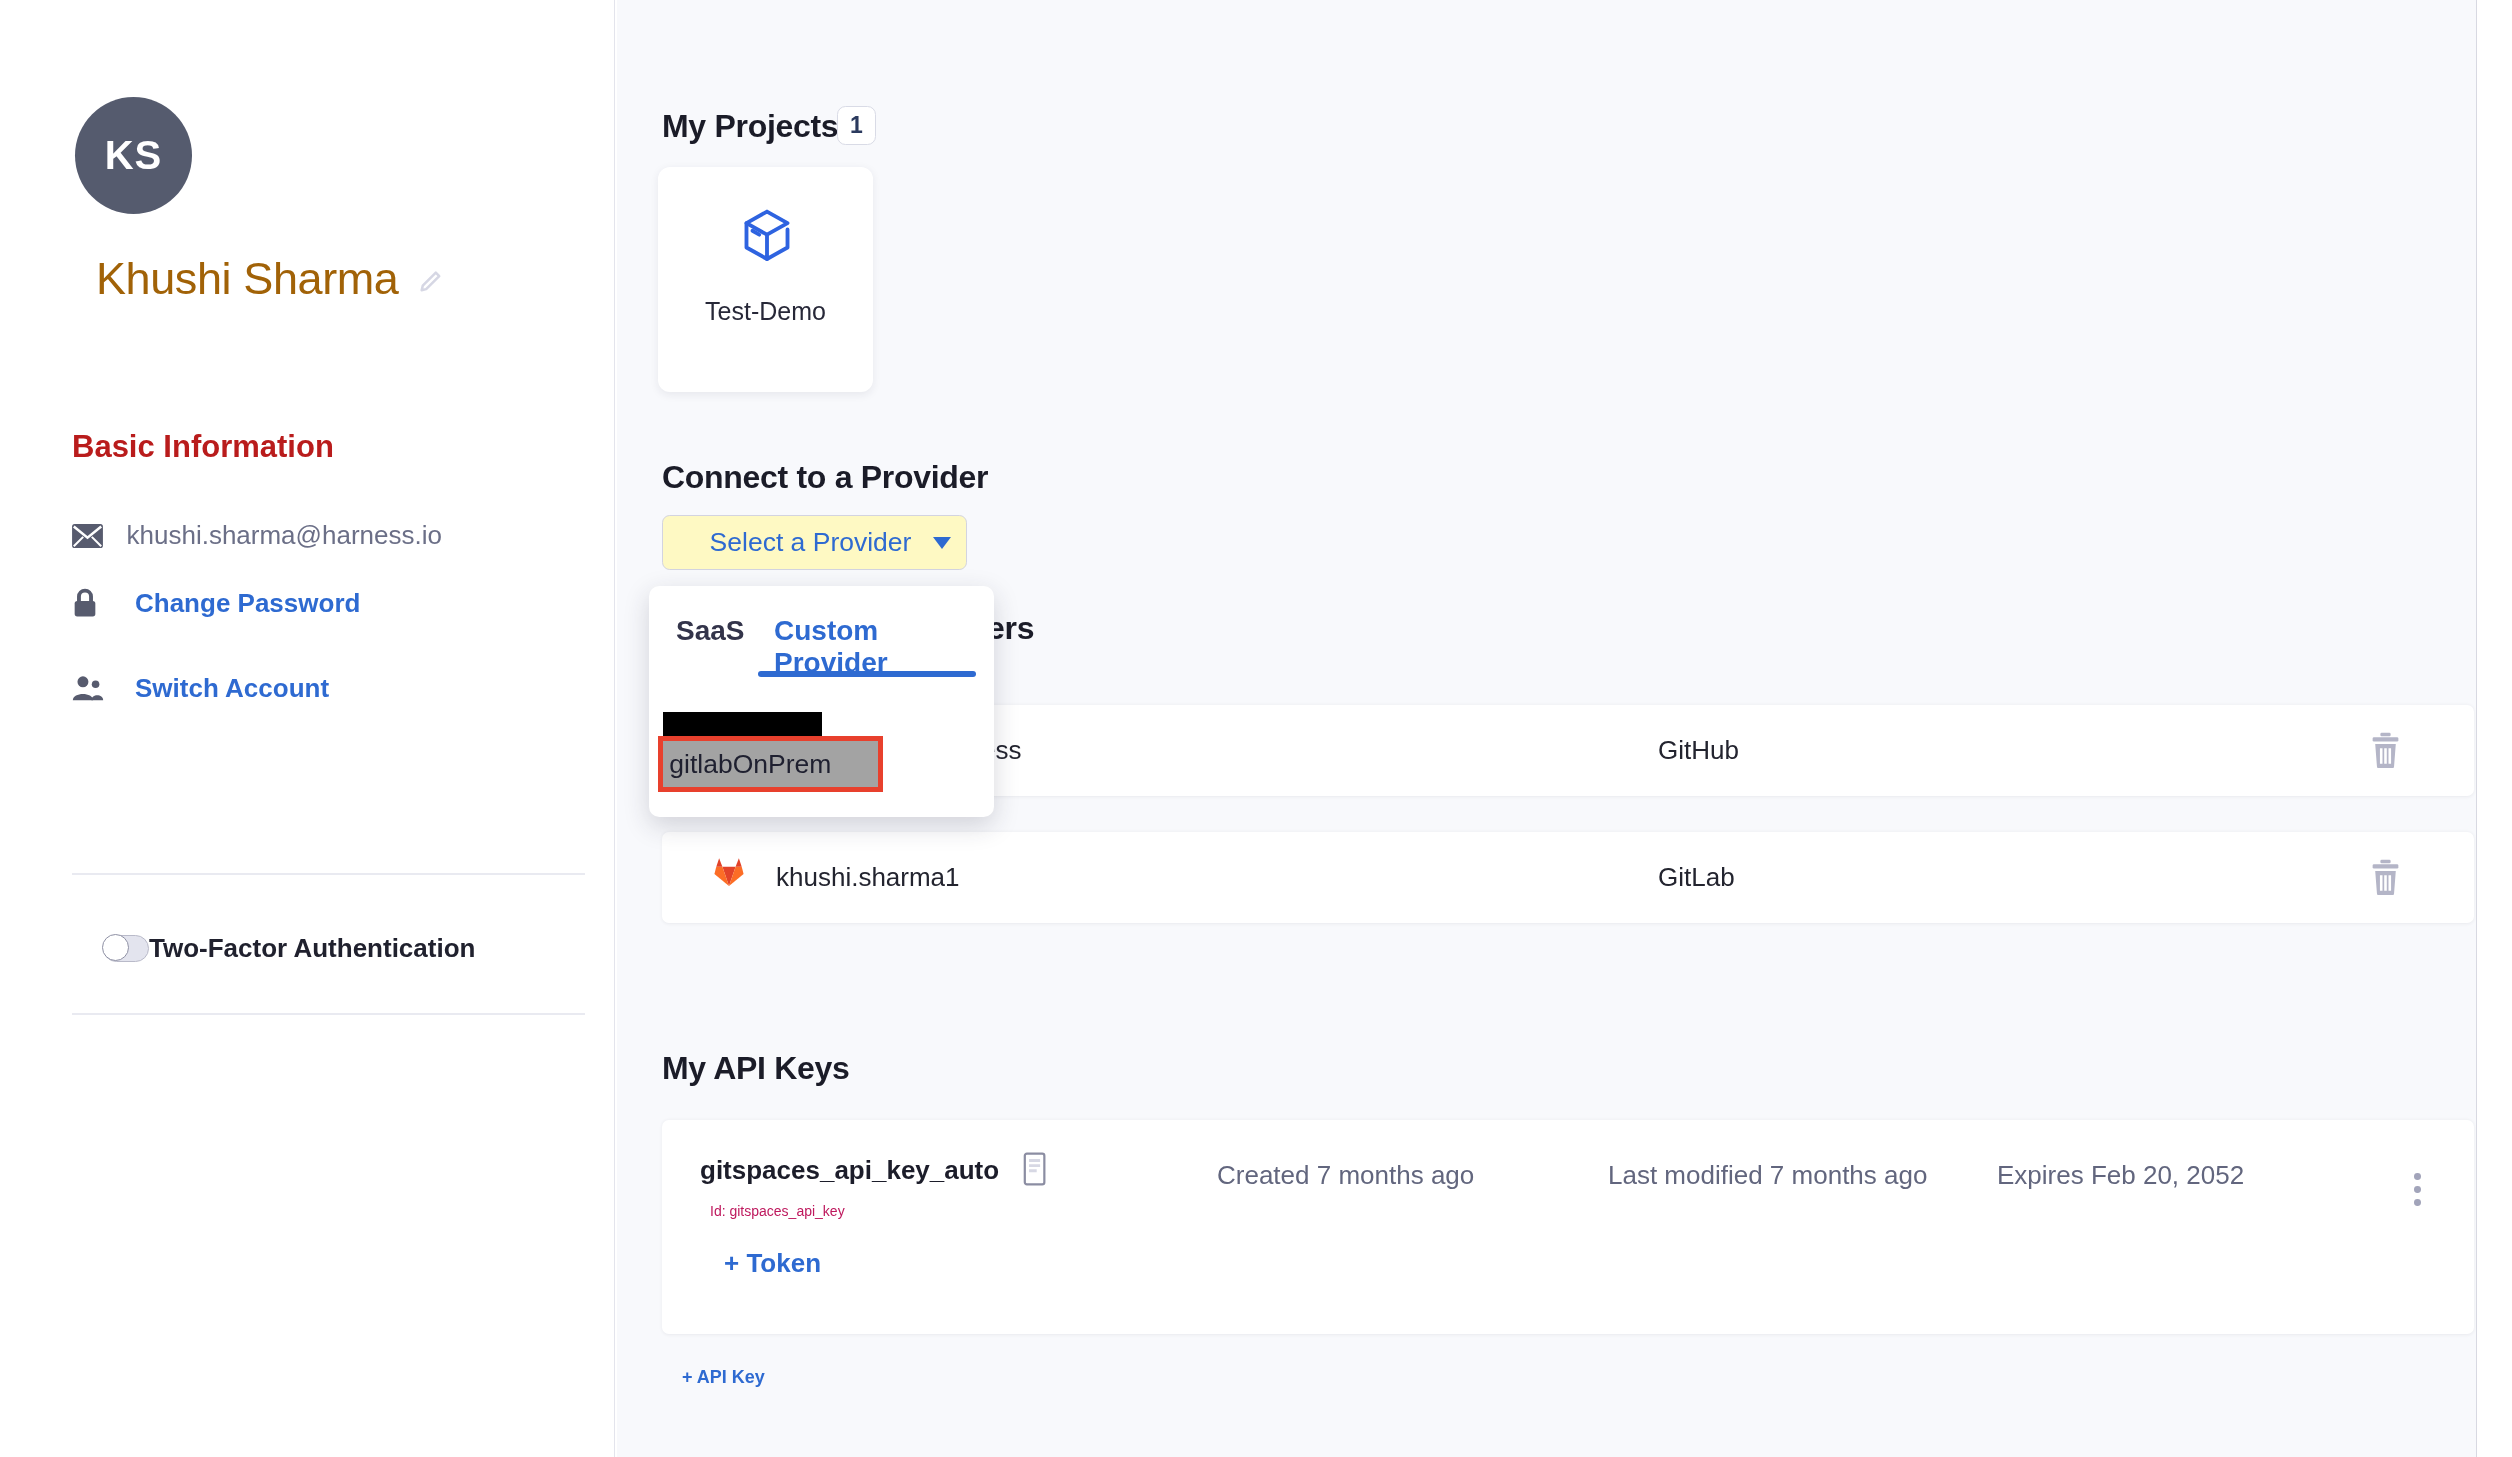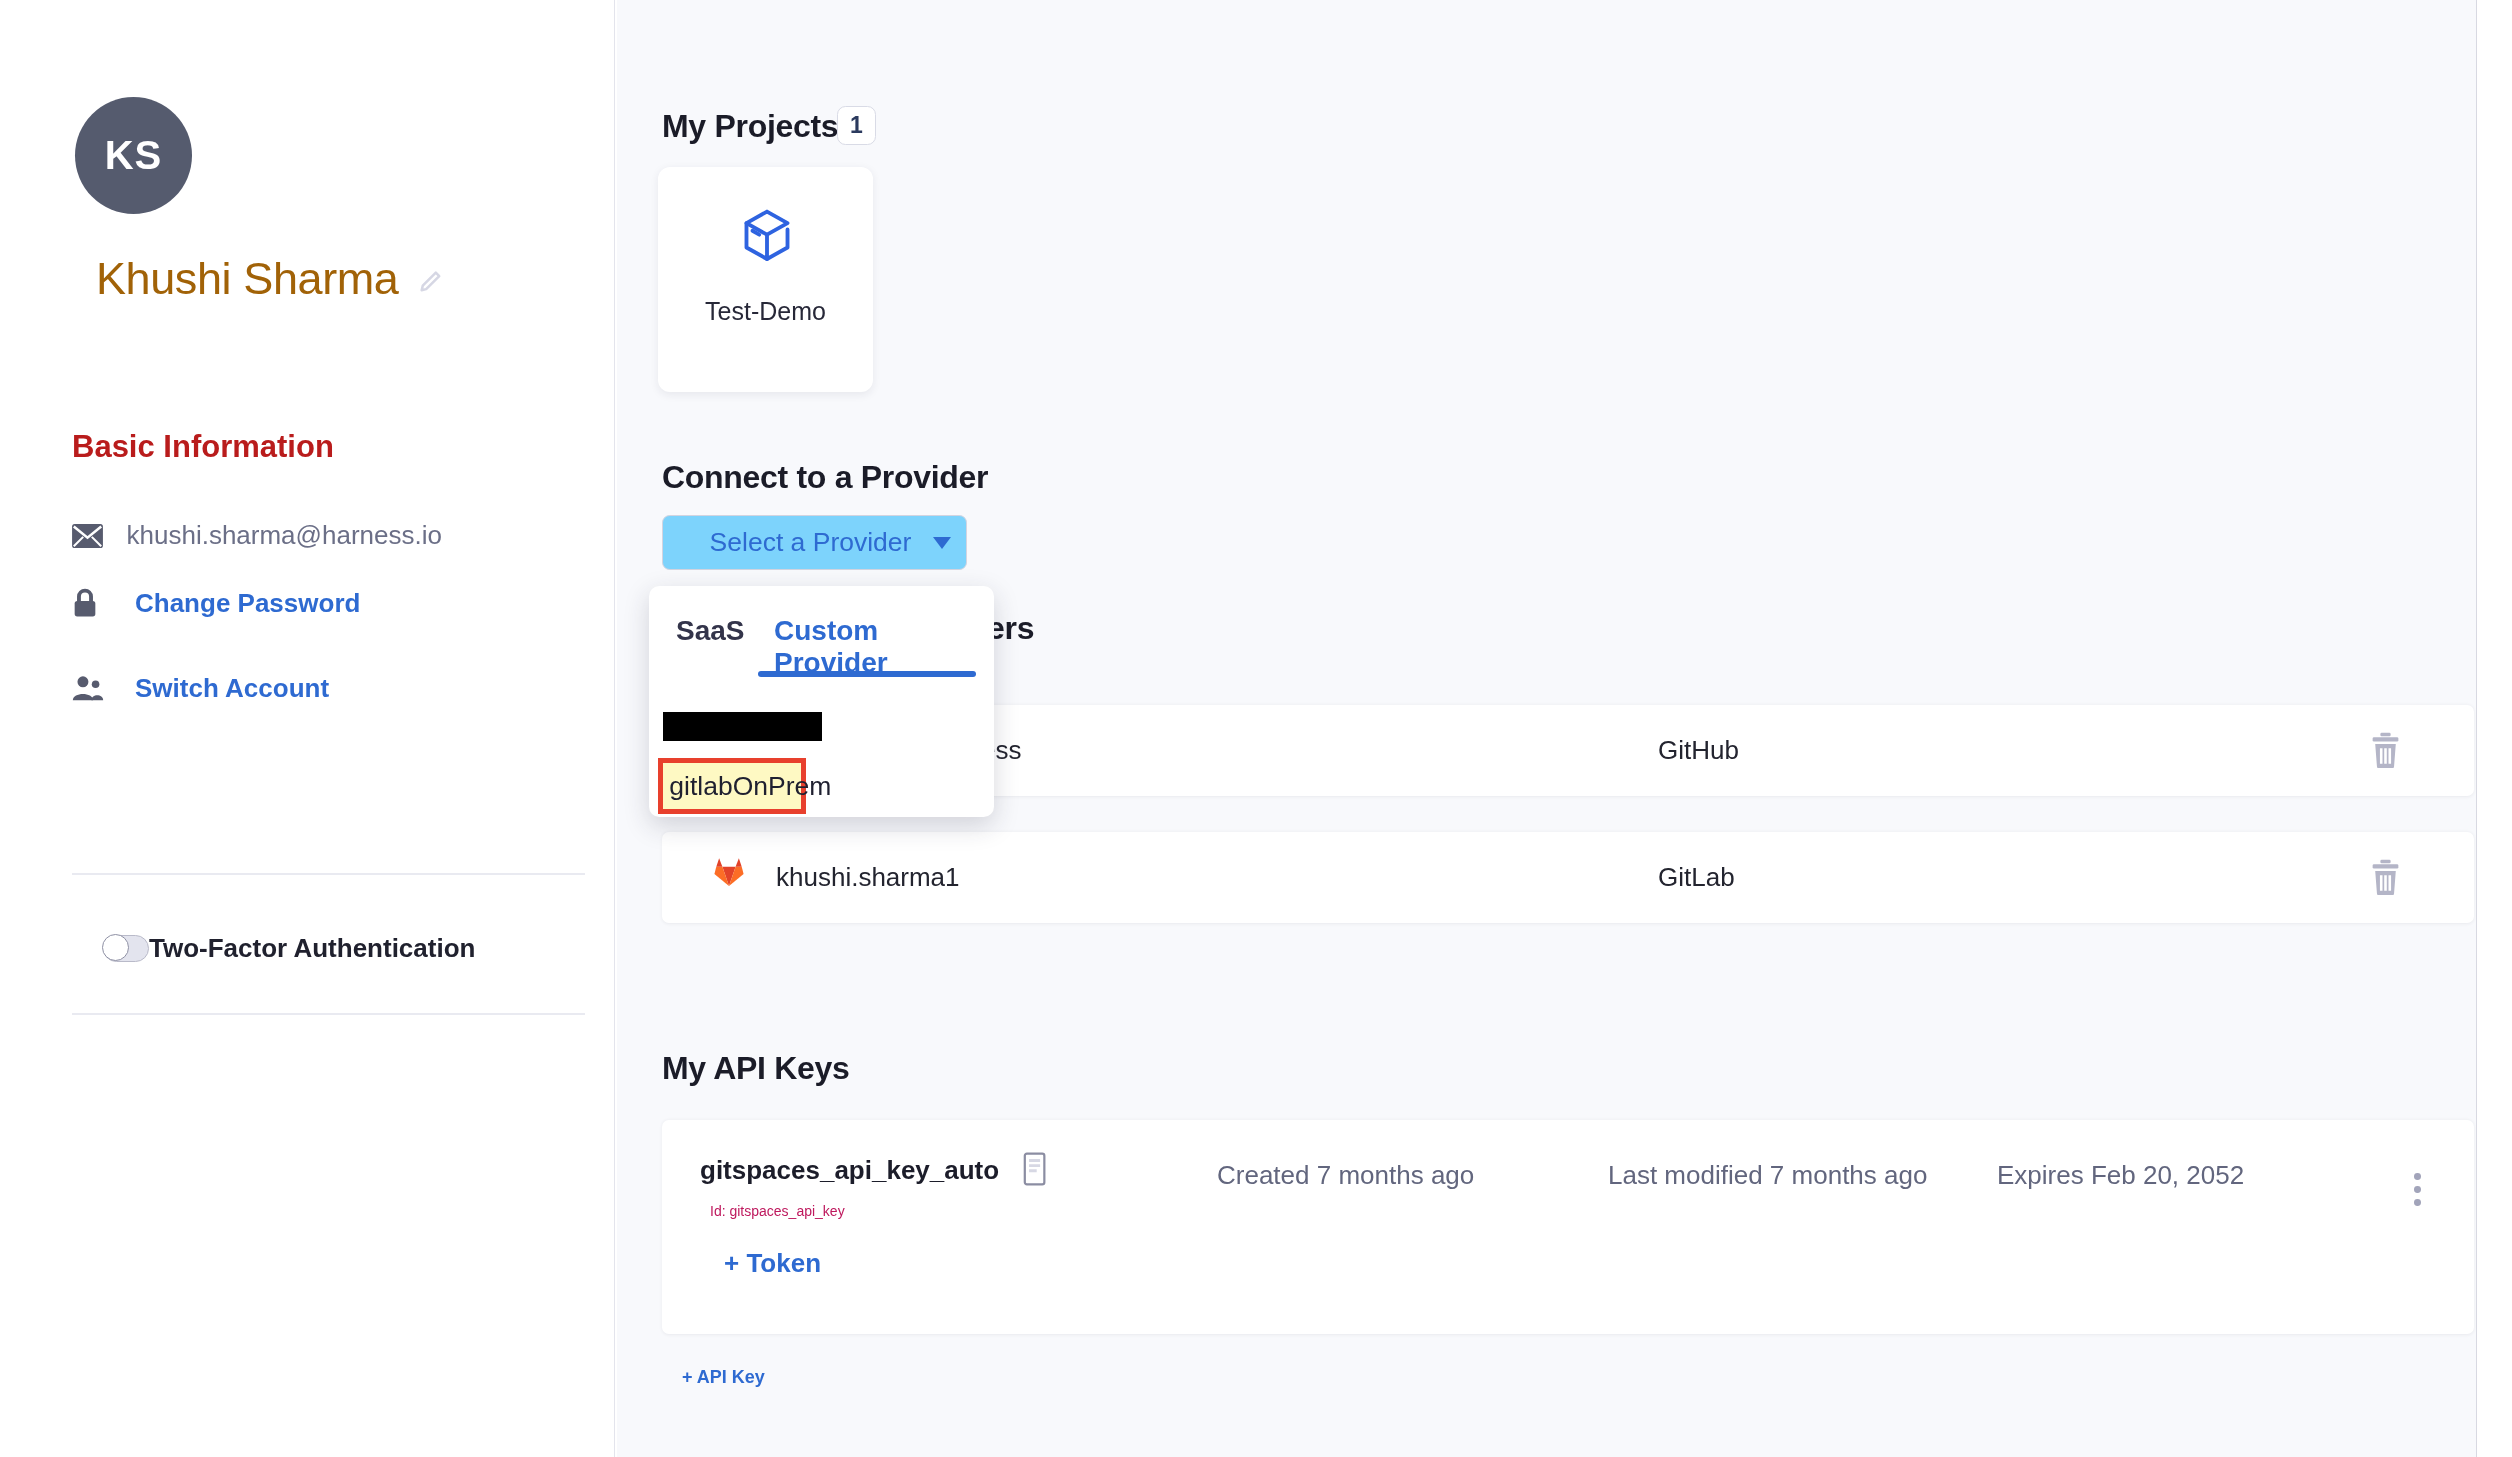--- a/index.html
+++ b/index.html
@@ -46,21 +46,21 @@
                  padding:0 8.5px; background:#ffffff; border:1.7px solid #d9dbe6; border-radius:8.5px;
                  display:flex; align-items:center; justify-content:center;
                  font-size:23px; font-weight:600; color:#2b3a5e; }
   .project-card { position:absolute; left:41px; top:167px; width:215px; height:225px;
                   background:#ffffff; border-radius:12px; cursor:pointer;
                   box-shadow:0 2.6px 8.5px rgba(40,41,61,0.08); }
   .project-card .cube { position:absolute; left:85px; top:42px; }
   .project-name { position:absolute; left:0; top:130px; width:100%; text-align:center;
                   font-size:25px; color:#272838; }
   .select-btn { position:absolute; left:45px; top:515px; width:305px; height:55px;
-                background:#7dd3fc; border:1.7px solid #d3d4e0; border-radius:7.7px; cursor:pointer;
+                background:#fef9c3; border:1.7px solid #d3d4e0; border-radius:7.7px; cursor:pointer;
                 display:flex; align-items:center; justify-content:center; gap:22px;padding-left:32px; }
   .select-btn .lbl { font-size:26.5px; color:#2e6ad1; }
   .caret { width:0; height:0; border-left:9.4px solid transparent; border-right:9.4px solid transparent;
            border-top:12px solid #2e6ad1; }
   .frag-heading { position:absolute; left:370px; top:610px; }
   .list-row { position:absolute; left:45px; width:1812px; height:91px; background:#ffffff;
               border-radius:6.8px; box-shadow:0 0.9px 3.4px rgba(40,41,61,0.07); }
   .row-text { position:absolute; top:0; height:100%; display:flex; align-items:center;
               font-size:26px; color:#23242f; }
   .trash { position:absolute; right:73px; top:26.5px; cursor:pointer; }
@@ -83,22 +83,22 @@
 
   
   #dropdown { position:absolute; left:649px; top:586px; width:345px; height:231px; z-index:30;
               background:#ffffff; border-radius:10.3px; box-shadow:0 8.5px 26px rgba(40,41,61,0.18); }
   .dd-tab { position:absolute; top:29px; font-size:28px; font-weight:700; cursor:pointer; }
   .dd-tab.saas { left:27px; color:#33344a; }
   .dd-tab.custom { left:125px; color:#2e6ad1; }
   .dd-underline { position:absolute; left:109px; top:85px; width:218px; height:6px;
                   background:#2e6ad1; border-radius:3.4px; }
   .redact { position:absolute; left:13.7px; top:126px; width:159px; height:29px; background:#000; }
-  .highlight-box { position:absolute; left:8.5px; top:172px; width:148px; height:56px;
-                   border:5.1px solid #e8402d; background:#fef9c3; display:flex; align-items:center;
+  .highlight-box { position:absolute; left:8.5px; top:150px; width:225px; height:56px;
+                   border:5.1px solid #e8402d; background:#a3a3a3; display:flex; align-items:center;
                    cursor:pointer; }
   .highlight-box .itm { font-size:26.5px; color:#1f2030; padding-left:6.8px; }
 </style>
 </head>
 <body>
 
 <div id="sidebar">
   <div class="avatar">KS</div>
 
   <div class="name-row">

